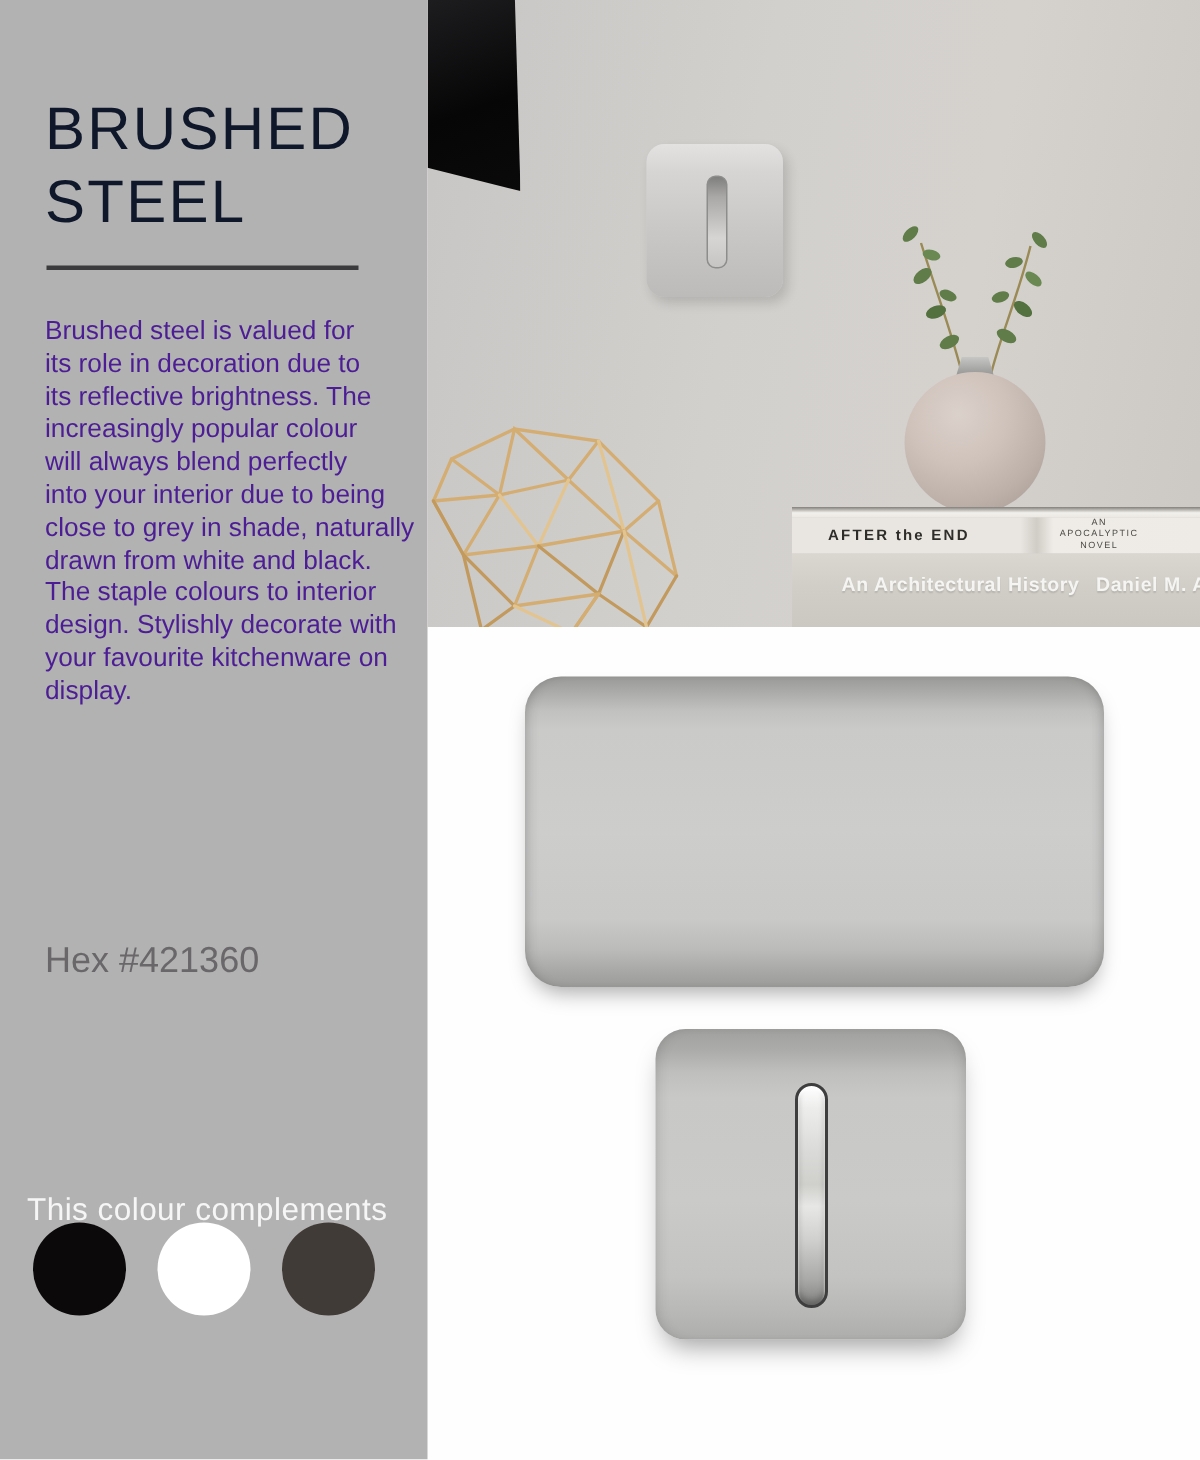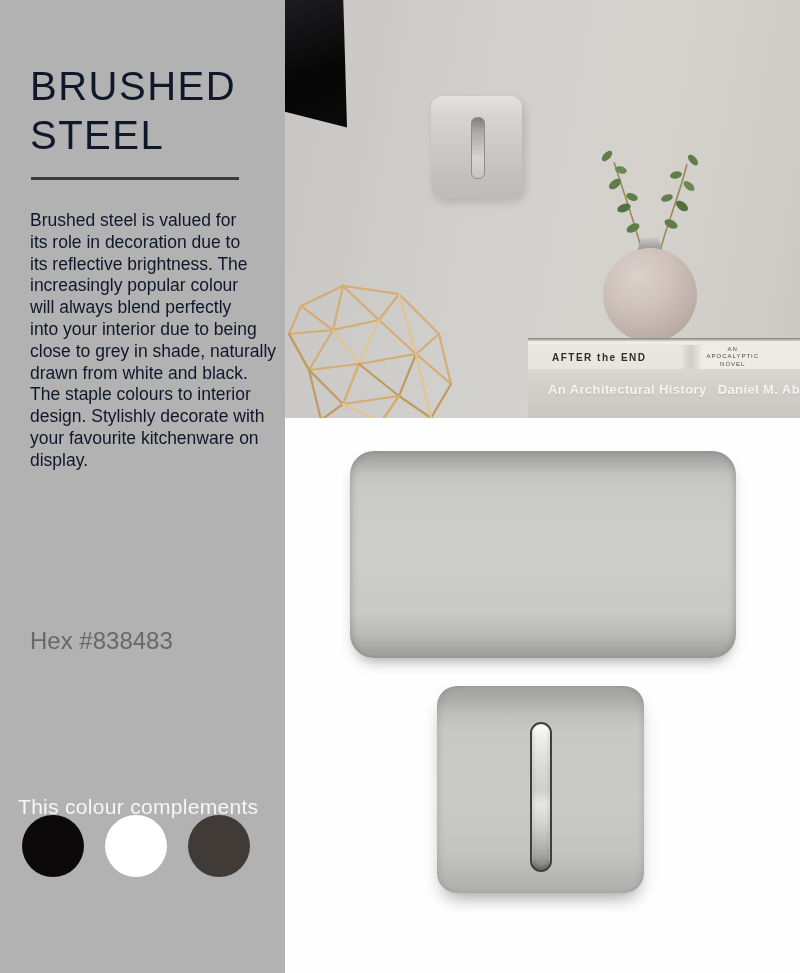--- a/index.html
+++ b/index.html
@@ -6,21 +6,21 @@
   body{
     width:800px;height:973px;position:relative;background:#fefefe;
     font-family:"Liberation Sans", sans-serif;overflow:hidden;
   }
   
   .sidebar{position:absolute;left:0;top:0;width:285px;height:973px;background:#b3b2b2;}
   .title{position:absolute;left:30px;top:62px;font-size:40px;line-height:49px;
     font-weight:300;letter-spacing:1.5px;color:#0f172a;}
   .rule{position:absolute;left:31px;top:177px;width:208px;height:3px;background:#3b3b3d;}
   .description{position:absolute;left:30px;top:210px;width:260px;font-size:17.5px;
-    line-height:21.8px;color:#0f172a;white-space:nowrap;}
+    line-height:21.8px;color:#4c1d95;white-space:nowrap;}
   .hex{position:absolute;left:30px;top:627px;font-size:24px;color:#696769;}
   .complements-label{position:absolute;left:18px;top:775px;font-size:21px;color:#f7f6f6;
     letter-spacing:0.3px;font-weight:300;margin-top:20px;}
   .swatch{position:absolute;top:815px;width:62px;height:62px;border-radius:50%;}
   .swatch.s0{left:22px;} .swatch.s1{left:105px;} .swatch.s2{left:188px;}
   
   .photo{position:absolute;left:285px;top:0;width:515px;height:418px;overflow:hidden;
     background:linear-gradient(100deg,#c7c6c4 0%,#d2d0cd 40%,#d5d2ce 68%,#ccc9c4 100%);}
   .tv{position:absolute;left:0;top:0;width:62px;height:130px;
     background:linear-gradient(160deg,#1d1d1f 0%,#060607 55%,#0a0a0b 100%);
@@ -44,21 +44,21 @@
     background:linear-gradient(90deg,#e9e6e1 0%,#e9e6e1 56%,#d0cdc7 60%,#efece7 64%,#eeebe6 100%);
     color:#2f2d2a;gap:48px;}
   .spine-title{margin-left:24px;font-size:10px;font-weight:600;letter-spacing:1.5px;white-space:nowrap;}
   .spine-subtitle{margin-left:12px;font-size:6px;letter-spacing:1px;line-height:1.25;color:#4d4b47;
     text-transform:uppercase;text-align:center;}
   .spine-author{margin-left:auto;margin-right:24px;font-size:10px;font-weight:600;letter-spacing:1.5px;white-space:nowrap;}
   .book-spine-bottom{height:49px;background:linear-gradient(180deg,#dad7d1 0%,#d1cec7 45%,#cbc8c1 100%);
     display:flex;align-items:flex-start;padding-top:13px;box-sizing:border-box;
     color:rgba(252,252,250,0.88);font-weight:bold;font-size:13px;letter-spacing:0.4px;
     text-shadow:0 1px 1px rgba(0,0,0,0.12);}
-  .arch-title{margin-left:20px;white-space:nowrap;}
+  .arch-title{margin-left:33px;white-space:nowrap;}
   .arch-author{margin-left:11px;white-space:nowrap;}
   
   .plate-render{position:absolute;left:350px;top:451px;width:386px;height:207px;border-radius:24px;
     background:linear-gradient(180deg,#999998 0%,#ababaa 5%,#c1c1c0 11%,#cacac9 17%,#cdcdcc 50%,
       #c9c9c8 78%,#bbbbba 88%,#a5a5a4 96%,#9b9b9a 100%);
     box-shadow:0 8px 14px -5px rgba(0,0,0,0.35),
       inset 7px 0 9px -7px rgba(0,0,0,0.28), inset -7px 0 9px -7px rgba(0,0,0,0.28);}
   .switch-render{position:absolute;left:437px;top:686px;width:207px;height:207px;border-radius:20px;
     background:linear-gradient(180deg,#a0a09f 0%,#acacab 7%,#bfbfbe 14%,#c8c8c7 22%,#cacac9 55%,
       #c3c3c2 80%,#b7b7b6 92%,#adadac 100%);
@@ -70,21 +70,21 @@
       #d0d0ce 70%,#aaaaa8 88%,#828280 100%);
     box-shadow:inset 0 2px 2px rgba(255,255,255,0.9), inset 0 -3px 4px rgba(0,0,0,0.25);}
 </style>
 </head>
 <body>
 
 <div class="sidebar">
   <div class="title">BRUSHED<br>STEEL</div>
   <div class="rule"></div>
   <div class="description">Brushed steel is valued for<br>its role in decoration due to<br>its reflective brightness. The<br>increasingly popular colour<br>will always blend perfectly<br>into your interior due to being<br>close to grey in shade, naturally<br>drawn from white and black.<br>The staple colours to interior<br>design. Stylishly decorate with<br>your favourite kitchenware on<br>display.</div>
-  <div class="hex">Hex #838483</div>
+  <div class="hex">Hex #421360</div>
   <div class="complements-label">This colour complements</div>
   <div class="swatch s0" style="background-color: rgb(11, 9, 9);"></div>
   <div class="swatch s1" style="background-color: rgb(255, 255, 255);"></div>
   <div class="swatch s2" style="background-color: rgb(65, 59, 56);"></div>
 </div>
 
 <div class="photo">
   <div class="tv"></div>
 
   <div class="wall-switch">

